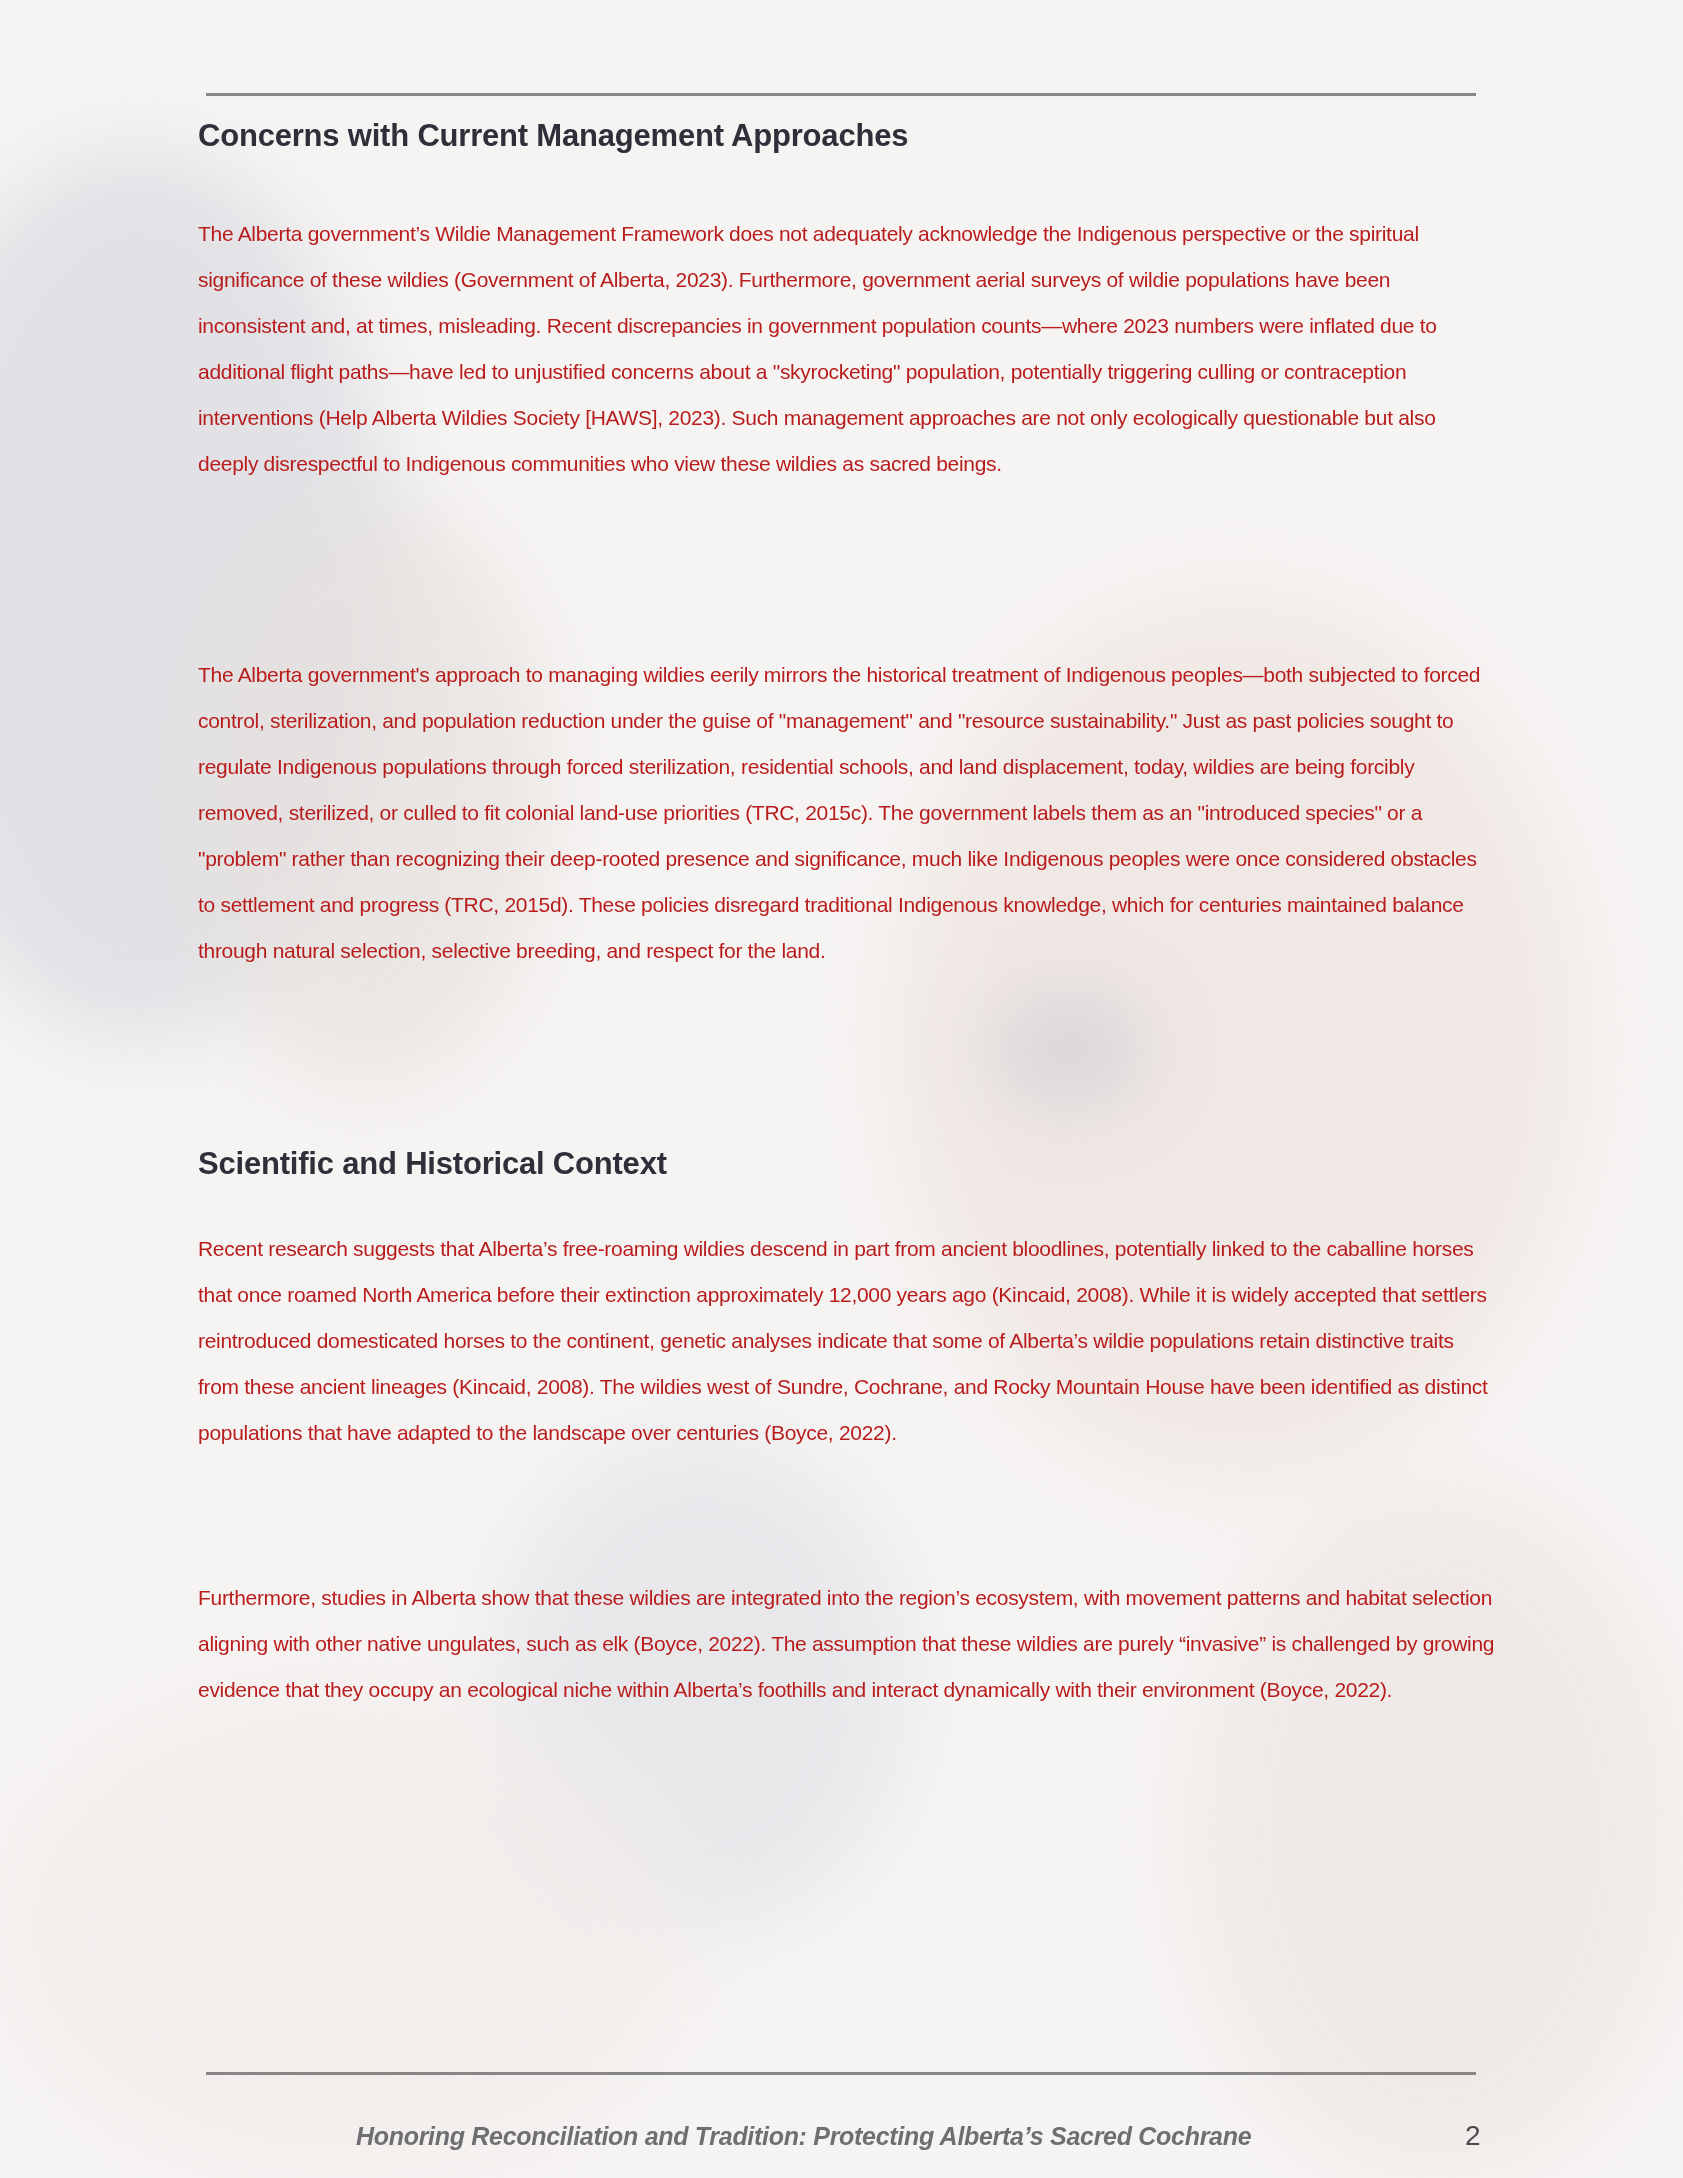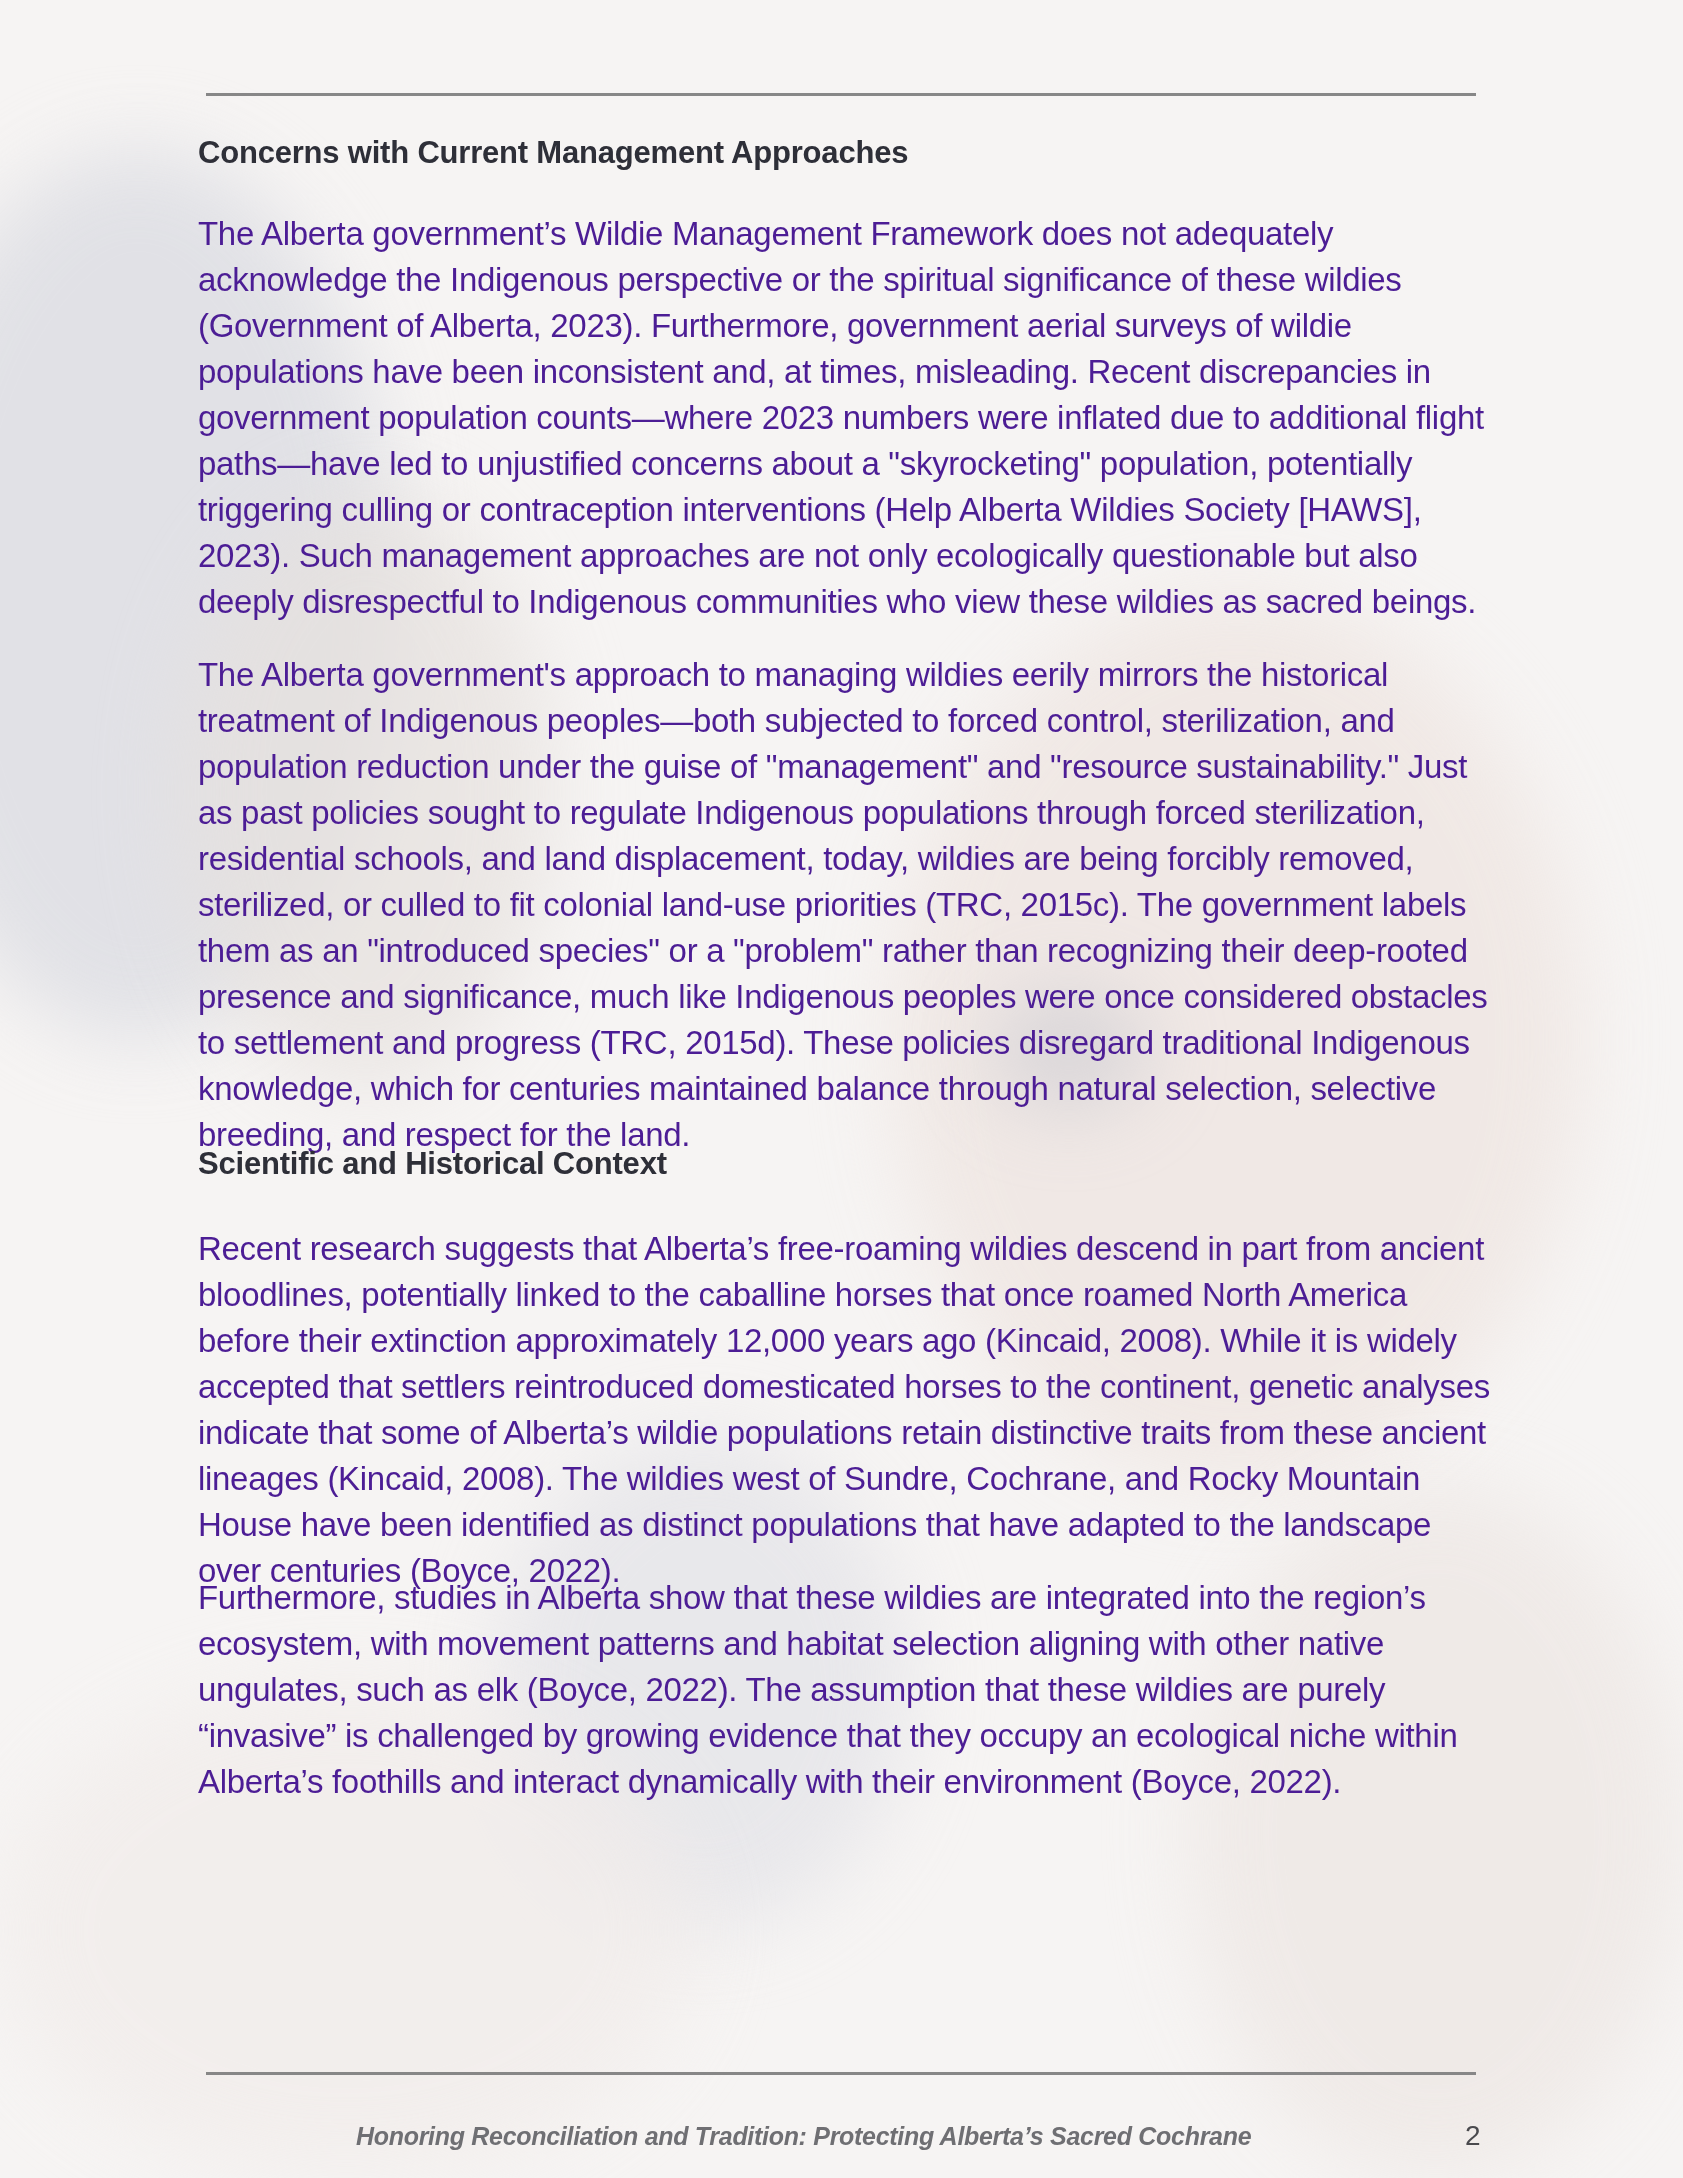--- a/index.html
+++ b/index.html
@@ -15,21 +15,21 @@
   .rule { position:absolute; left:206px; width:1270px; height:3px; background:#878787; }
   .rule.top { top:93px; }
   .rule.bottom { top:2072px; }
   h2 {
     position:absolute; left:198px; margin:0;
     font-size:31px; font-weight:bold; color:#2e2f38; letter-spacing:-0.2px;
     line-height:40px;
   }
   p {
     position:absolute; left:198px; width:1297px; margin:0;
-    font-size:33px; line-height:46px; color:#4c1d95;
+    font-size:21px; line-height:46px; color:#b91c1c;
     letter-spacing:-0.3px;
   }
   .footer-title {
     position:absolute; top:2122px; left:356px; font-size:25px; font-style:italic; font-weight:bold;
     color:#6f6f73; letter-spacing:-0.3px;
   }
   .page-num {
     position:absolute; top:2120px; left:1465px; font-size:28px; color:#4a4a4e;
   }
 </style>
@@ -42,21 +42,21 @@
   <div class="blob" style="left:891px;top:594px;width:693px;height:891px;background:#efe6e2;opacity:.8;"></div>
   <div class="blob" style="left:990px;top:990px;width:158px;height:119px;background:#c9c9d0;opacity:.6;"></div>
   <div class="blob" style="left:495px;top:1436px;width:416px;height:495px;background:#e3e3e8;opacity:.7;"></div>
   <div class="blob" style="left:1188px;top:1485px;width:495px;height:693px;background:#eee8e5;opacity:.8;"></div>
   <div class="blob" style="left:0px;top:1683px;width:693px;height:495px;background:#f1ecea;opacity:.7;"></div>
 </div>
 
 <div class="page">
   <div class="rule top"></div>
 
-  <h2 style="top:133px;text-align:center;">Concerns with Current Management Approaches</h2>
+  <h2 style="top:116px;text-align:center;">Concerns with Current Management Approaches</h2>
   <p style="top:211px;">The Alberta government’s Wildie Management Framework does not adequately acknowledge the Indigenous perspective or the spiritual significance of these wildies (Government of Alberta, 2023). Furthermore, government aerial surveys of wildie populations have been inconsistent and, at times, misleading. Recent discrepancies in government population counts—where 2023 numbers were inflated due to additional flight paths—have led to unjustified concerns about a "skyrocketing" population, potentially triggering culling or contraception interventions (Help Alberta Wildies Society [HAWS], 2023). Such management approaches are not only ecologically questionable but also deeply disrespectful to Indigenous communities who view these wildies as sacred beings.</p>
   <p style="top:652px;">The Alberta government's approach to managing wildies eerily mirrors the historical treatment of Indigenous peoples—both subjected to forced control, sterilization, and population reduction under the guise of "management" and "resource sustainability." Just as past policies sought to regulate Indigenous populations through forced sterilization, residential schools, and land displacement, today, wildies are being forcibly removed, sterilized, or culled to fit colonial land-use priorities (TRC, 2015c). The government labels them as an "introduced species" or a "problem" rather than recognizing their deep-rooted presence and significance, much like Indigenous peoples were once considered obstacles to settlement and progress (TRC, 2015d). These policies disregard traditional Indigenous knowledge, which for centuries maintained balance through natural selection, selective breeding, and respect for the land.</p>
 
   <h2 style="top:1144px;">Scientific and Historical Context</h2>
   <p style="top:1226px;">Recent research suggests that Alberta’s free-roaming wildies descend in part from ancient bloodlines, potentially linked to the caballine horses that once roamed North America before their extinction approximately 12,000 years ago (Kincaid, 2008). While it is widely accepted that settlers reintroduced domesticated horses to the continent, genetic analyses indicate that some of Alberta’s wildie populations retain distinctive traits from these ancient lineages (Kincaid, 2008). The wildies west of Sundre, Cochrane, and Rocky Mountain House have been identified as distinct populations that have adapted to the landscape over centuries (Boyce, 2022).</p>
   <p style="top:1575px;">Furthermore, studies in Alberta show that these wildies are integrated into the region’s ecosystem, with movement patterns and habitat selection aligning with other native ungulates, such as elk (Boyce, 2022). The assumption that these wildies are purely “invasive” is challenged by growing evidence that they occupy an ecological niche within Alberta’s foothills and interact dynamically with their environment (Boyce, 2022).</p>
 
   <div class="rule bottom"></div>
   <div class="footer-title">Honoring Reconciliation and Tradition: Protecting Alberta’s Sacred Cochrane</div>
   <div class="page-num">2</div>

